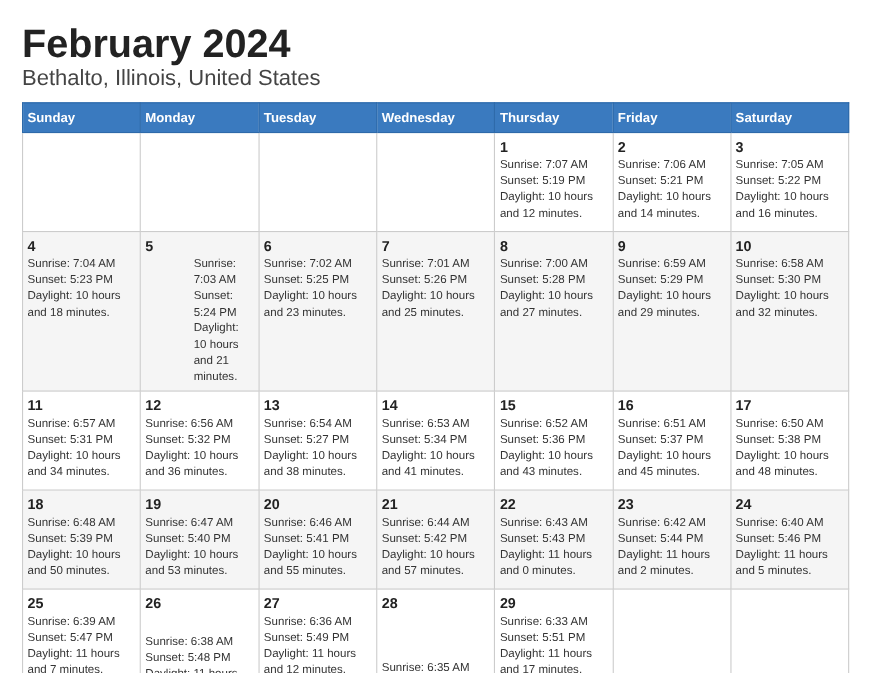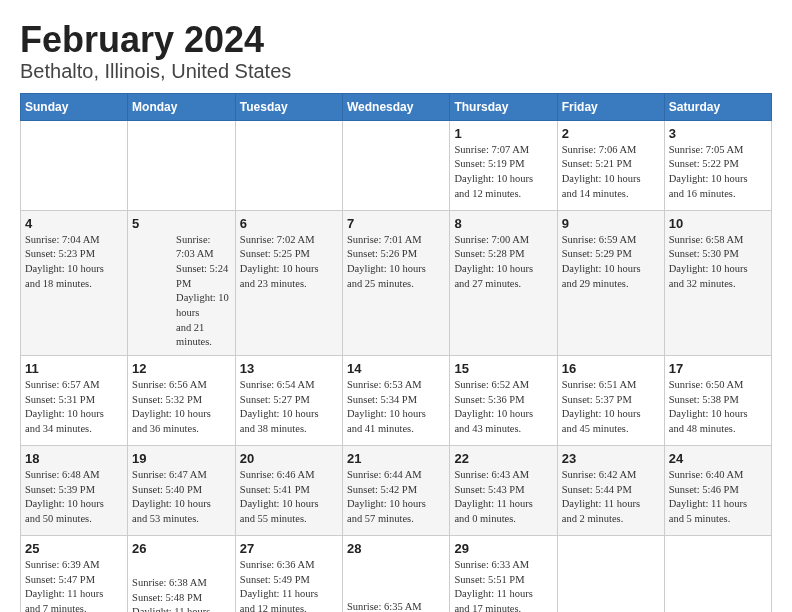--- a/index.html
+++ b/index.html
@@ -76,21 +76,20 @@
       font-weight: bold;
       font-size: 13px;
       color: #222;
       display: block;
       margin-bottom: 2px;
     }
     .day-info {
       font-size: 10.5px;
       color: #333;
       line-height: 1.4;
-      font-family: Liberation Serif, serif;
     }
     .empty-cell {
       background: #fff !important;
     }
   </style>
 </head>
 <body>
 
 <div class="header-area">
   <div class="title-area">

